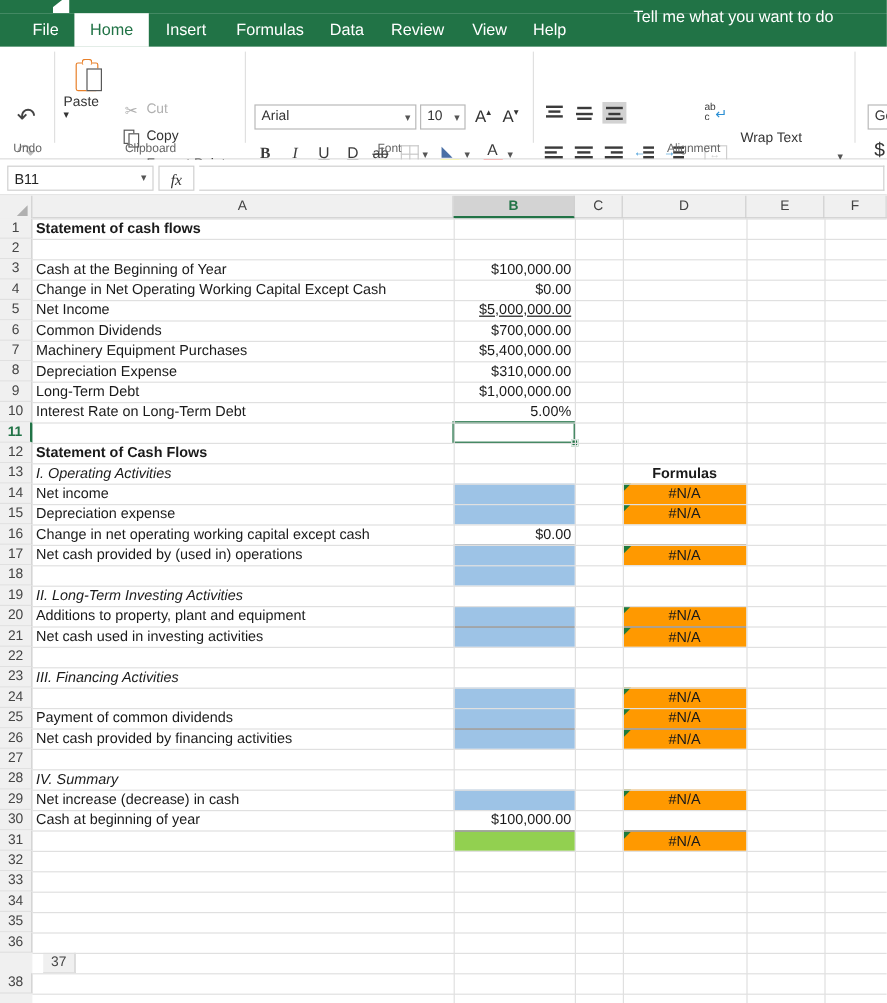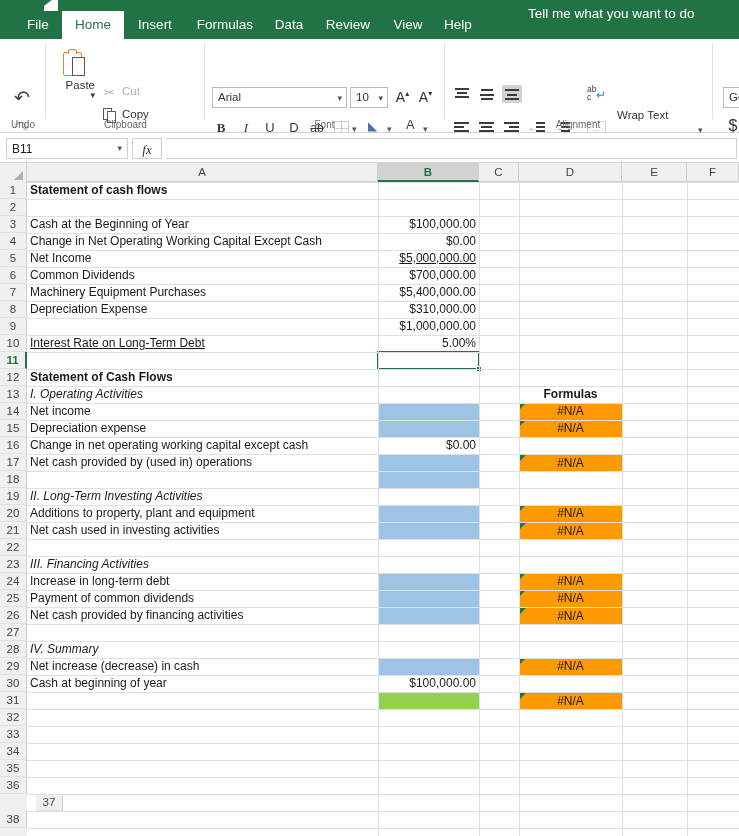--- a/index.html
+++ b/index.html
@@ -67,21 +67,21 @@
   .arrowbtn {
     position: absolute; width: 24px; height: 22px;
     font-size: 19px; line-height: 22px; text-align: center;
     color: #444444; cursor: default;
   }
   .arrowbtn.dim { color: #bdbdbd; }
 
   
   #paste-btn {
     position: absolute; left: 53px; top: 6px; width: 42px; height: 78px;
-    text-align: right; cursor: default;
+    text-align: left; cursor: default;
   }
   .clip-ico {
     position: relative; margin: 4px auto 0; width: 26px; height: 28px;
   }
   .clip-ico .body {
     position: absolute; left: 2px; top: 3px; width: 19px; height: 24px;
     border: 1.6px solid #e8802a; border-radius: 2px; background: #fff;
   }
   .clip-ico .clip {
     position: absolute; left: 7px; top: 0px; width: 9px; height: 5px;
@@ -522,22 +522,23 @@
       <div class="cell l" style="left: 0px; top: 51px; width: 351px;"><span>Change in Net Operating Working Capital Except Cash</span></div>
       <div class="cell r" style="left: 351px; top: 51px; width: 101px;"><span>$0.00</span></div>
       <div class="cell l" style="left: 0px; top: 68px; width: 351px;"><span>Net Income</span></div>
       <div class="cell r" style="left: 351px; top: 68px; width: 101px; text-decoration: underline;"><span>$5,000,000.00</span></div>
       <div class="cell l" style="left: 0px; top: 85px; width: 351px;"><span>Common Dividends</span></div>
       <div class="cell r" style="left: 351px; top: 85px; width: 101px;"><span>$700,000.00</span></div>
       <div class="cell l" style="left: 0px; top: 102px; width: 351px;"><span>Machinery Equipment Purchases</span></div>
       <div class="cell r" style="left: 351px; top: 102px; width: 101px;"><span>$5,400,000.00</span></div>
       <div class="cell l" style="left: 0px; top: 119px; width: 351px;"><span>Depreciation Expense</span></div>
       <div class="cell r" style="left: 351px; top: 119px; width: 101px;"><span>$310,000.00</span></div>
+      <div class="cell l" style="left: 0px; top: 136px; width: 351px;"><span>Long-Term Debt</span></div>
       <div class="cell r" style="left: 351px; top: 136px; width: 101px;"><span>$1,000,000.00</span></div>
-      <div class="cell l" style="left: 0px; top: 153px; width: 351px; text-decoration: underline;"><span>Interest Rate on Long-Term Debt</span></div>
+      <div class="cell l" style="left: 0px; top: 153px; width: 351px;"><span>Interest Rate on Long-Term Debt</span></div>
       <div class="cell r" style="left: 351px; top: 153px; width: 101px;"><span>5.00%</span></div>
       <div class="cell l bold" style="left: 0px; top: 187px; width: 351px;"><span>Statement of Cash Flows</span></div>
       <div class="cell l ital" style="left: 0px; top: 204px; width: 351px;"><span>I.  Operating Activities</span></div>
       <div class="cell c bold" style="left: 492px; top: 204px; width: 103px;"><span>Formulas</span></div>
       <div class="cell l" style="left: 0px; top: 221px; width: 351px;"><span>     Net income</span></div>
       <div class="cell r fillblue" style="left: 351px; top: 221px; width: 101px;"><span></span></div>
       <div class="cell c fillorange" style="left: 492px; top: 221px; width: 103px;"><span>#N/A</span><span class="errtri"></span></div>
       <div class="cell l" style="left: 0px; top: 238px; width: 351px;"><span>     Depreciation expense</span></div>
       <div class="cell r fillblue" style="left: 351px; top: 238px; width: 101px;"><span></span></div>
       <div class="cell c fillorange" style="left: 492px; top: 238px; width: 103px;"><span>#N/A</span><span class="errtri"></span></div>
@@ -548,21 +549,20 @@
       <div class="cell c fillorange topborder" style="left: 492px; top: 272px; width: 103px;"><span>#N/A</span><span class="errtri"></span></div>
       <div class="cell r fillblue" style="left: 351px; top: 289px; width: 101px;"><span></span></div>
       <div class="cell l ital" style="left: 0px; top: 306px; width: 351px;"><span>II.  Long-Term Investing Activities</span></div>
       <div class="cell l" style="left: 0px; top: 323px; width: 351px;"><span>     Additions to property, plant and equipment</span></div>
       <div class="cell r fillblue" style="left: 351px; top: 323px; width: 101px;"><span></span></div>
       <div class="cell c fillorange" style="left: 492px; top: 323px; width: 103px;"><span>#N/A</span><span class="errtri"></span></div>
       <div class="cell l" style="left: 0px; top: 340px; width: 351px;"><span>          Net cash used in investing activities</span></div>
       <div class="cell r fillblue topborder" style="left: 351px; top: 340px; width: 101px;"><span></span></div>
       <div class="cell c fillorange topborder" style="left: 492px; top: 340px; width: 103px;"><span>#N/A</span><span class="errtri"></span></div>
       <div class="cell l ital" style="left: 0px; top: 374px; width: 351px;"><span>III.  Financing Activities</span></div>
-      <div class="cell l" style="left: 0px; top: 391px; width: 351px;"><span>        Increase in long-term debt</span></div>
       <div class="cell r fillblue" style="left: 351px; top: 391px; width: 101px;"><span></span></div>
       <div class="cell c fillorange" style="left: 492px; top: 391px; width: 103px;"><span>#N/A</span><span class="errtri"></span></div>
       <div class="cell l" style="left: 0px; top: 408px; width: 351px;"><span>       Payment of common dividends</span></div>
       <div class="cell r fillblue" style="left: 351px; top: 408px; width: 101px;"><span></span></div>
       <div class="cell c fillorange" style="left: 492px; top: 408px; width: 103px;"><span>#N/A</span><span class="errtri"></span></div>
       <div class="cell l" style="left: 0px; top: 425px; width: 351px;"><span>            Net cash provided by financing activities</span></div>
       <div class="cell r fillblue topborder" style="left: 351px; top: 425px; width: 101px;"><span></span></div>
       <div class="cell c fillorange topborder" style="left: 492px; top: 425px; width: 103px;"><span>#N/A</span><span class="errtri"></span></div>
       <div class="cell l ital" style="left: 0px; top: 459px; width: 351px;"><span>IV.  Summary</span></div>
       <div class="cell l" style="left: 0px; top: 476px; width: 351px;"><span>       Net increase (decrease) in cash</span></div>

